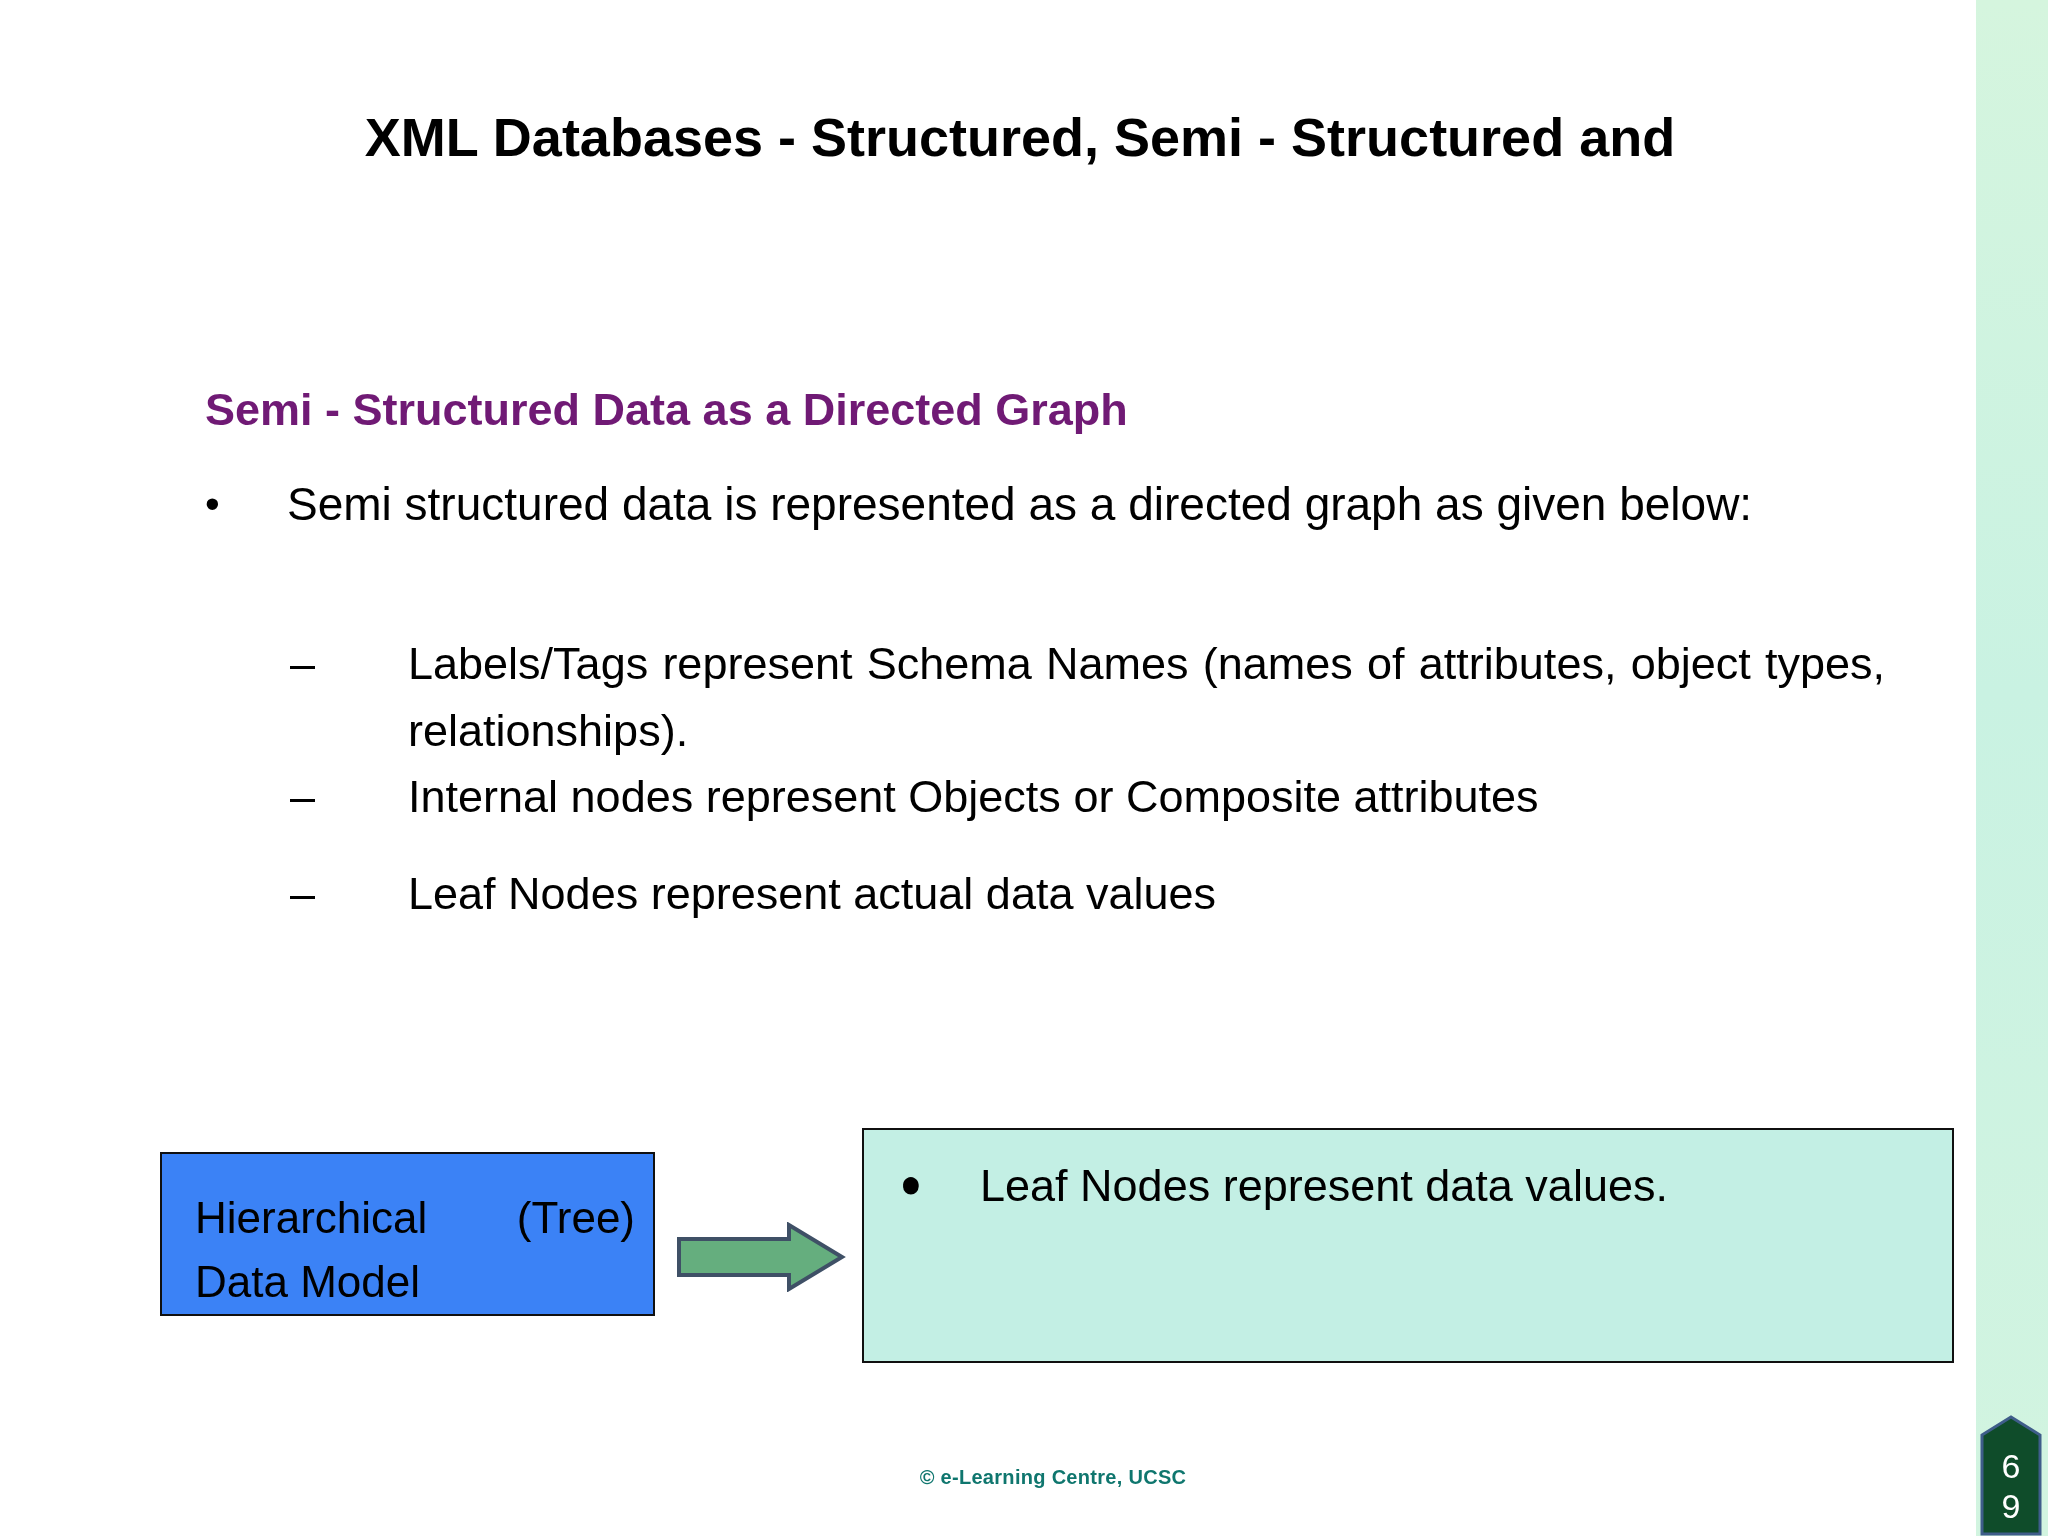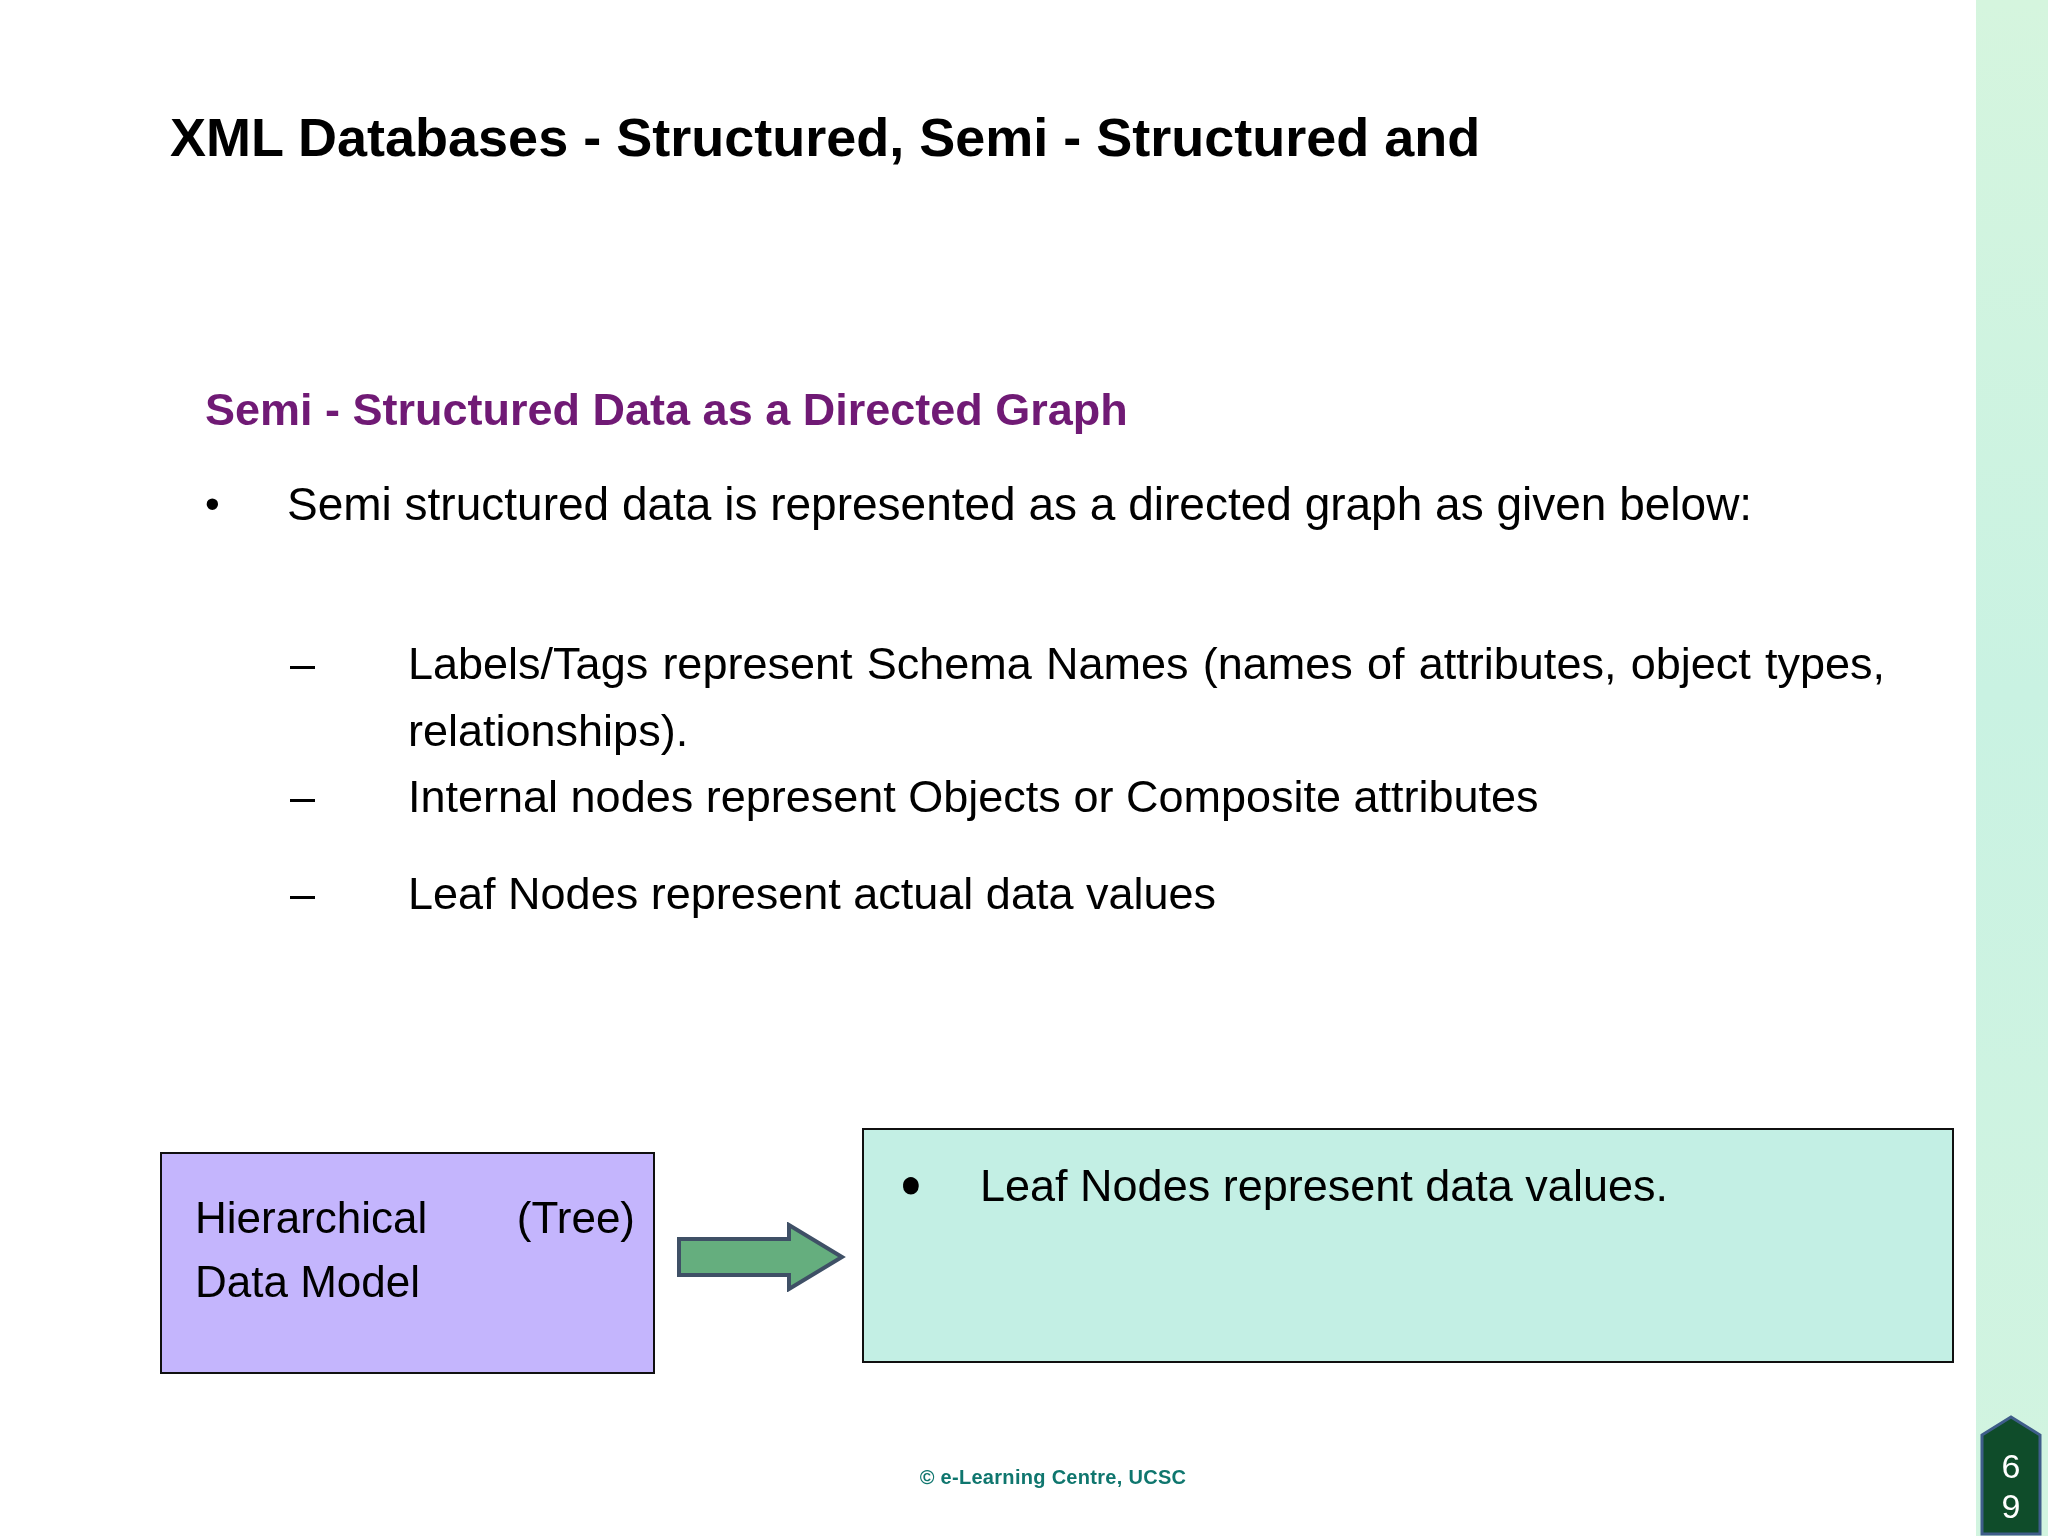--- a/index.html
+++ b/index.html
@@ -49,21 +49,21 @@
     font-family: "Liberation Sans", sans-serif;
     letter-spacing: 0px;
   }
 
   
   #title {
     position: absolute;
     left: 170px;
     top: 108px;
     width: 1700px;
-    text-align: left;
+    text-align: center;
     font-weight: bold;
     font-size: 54px;
     line-height: 58px;
     color: #000000;
     font-family: "Liberation Sans", sans-serif;
   }
 
   
   #subheading {
     position: absolute;
@@ -123,22 +123,22 @@
   #s3 { top: 860px; }
 
   .justify-block { text-align: justify; text-align-last: left; }
 
   
   #box-left {
     position: absolute;
     left: 160px;
     top: 1152px;
     width: 495px;
-    height: 222px;
-    background: #c4b5fd;
+    height: 164px;
+    background: #3b82f6;
     border: 2px solid #101010;
     box-sizing: border-box;
   }
   #box-left .inner {
     position: absolute;
     left: 33px;
     top: 32px;
     width: 440px;
     font-size: 44px;
     line-height: 64px;

